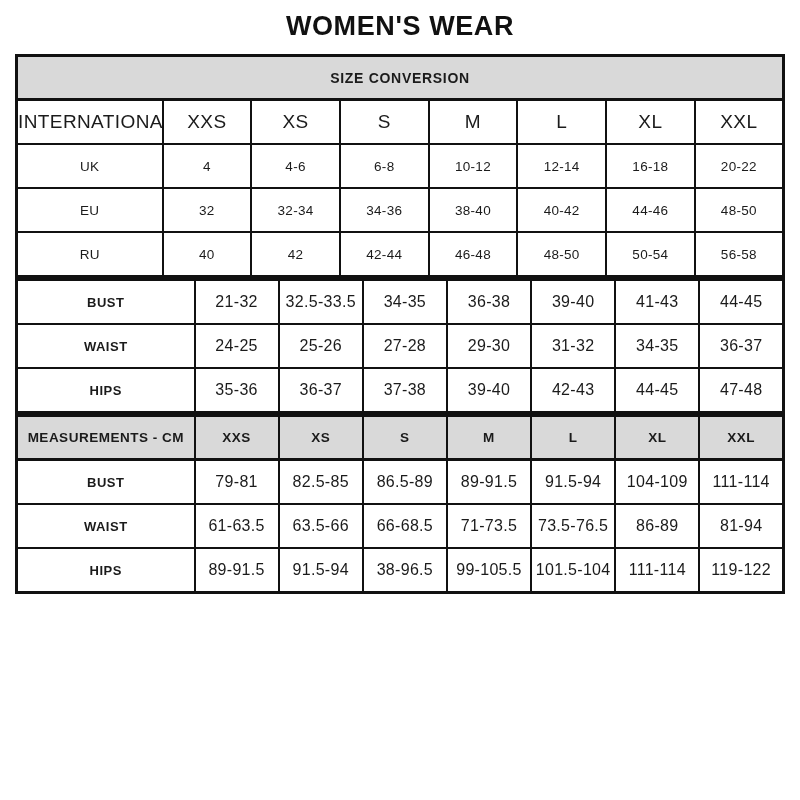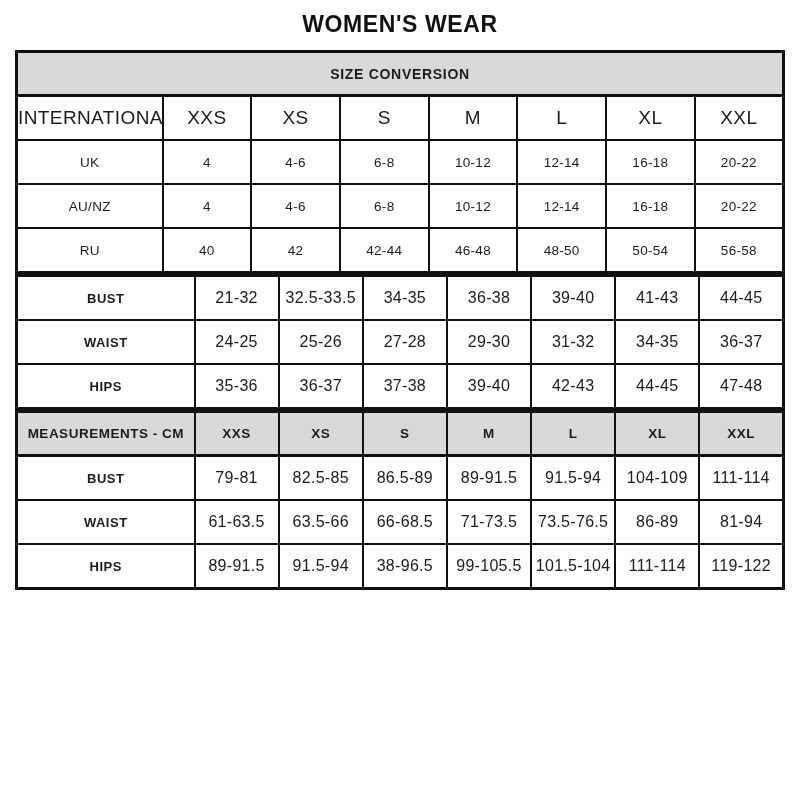--- a/index.html
+++ b/index.html
@@ -9,21 +9,21 @@
     width: 800px;
     height: 800px;
     font-family: "Liberation Sans", sans-serif;
     color: #1b1b1b;
     -webkit-font-smoothing: antialiased;
   }
   .page { width: 800px; height: 800px; overflow: hidden; }
   .title {
     margin: 11px 0 12px 0;
     text-align: center;
-    font-size: 23px;
+    font-size: 27px;
     font-weight: 700;
     letter-spacing: 0.6px;
     color: #111111;
   }
   table.tbl {
     width: 770px;
     margin: 0 auto;
     border-collapse: collapse;
     table-layout: fixed;
     border: 3px solid #111111;
@@ -120,28 +120,28 @@
           <td class="rowlabel">UK</td>
           <td class="val">4</td>
           <td class="val">4-6</td>
           <td class="val">6-8</td>
           <td class="val">10-12</td>
           <td class="val">12-14</td>
           <td class="val">16-18</td>
           <td class="val">20-22</td>
         </tr>
         <tr>
-          <td class="rowlabel">AU/NZ</td>
-          <td class="val">4</td>
-          <td class="val">4-6</td>
-          <td class="val">6-8</td>
-          <td class="val">10-12</td>
-          <td class="val">12-14</td>
-          <td class="val">16-18</td>
-          <td class="val">20-22</td>
+          <td class="rowlabel">EU</td>
+          <td class="val">32</td>
+          <td class="val">32-34</td>
+          <td class="val">34-36</td>
+          <td class="val">38-40</td>
+          <td class="val">40-42</td>
+          <td class="val">44-46</td>
+          <td class="val">48-50</td>
         </tr>
         <tr>
           <td class="rowlabel">RU</td>
           <td class="val">40</td>
           <td class="val">42</td>
           <td class="val">42-44</td>
           <td class="val">46-48</td>
           <td class="val">48-50</td>
           <td class="val">50-54</td>
           <td class="val">56-58</td>

